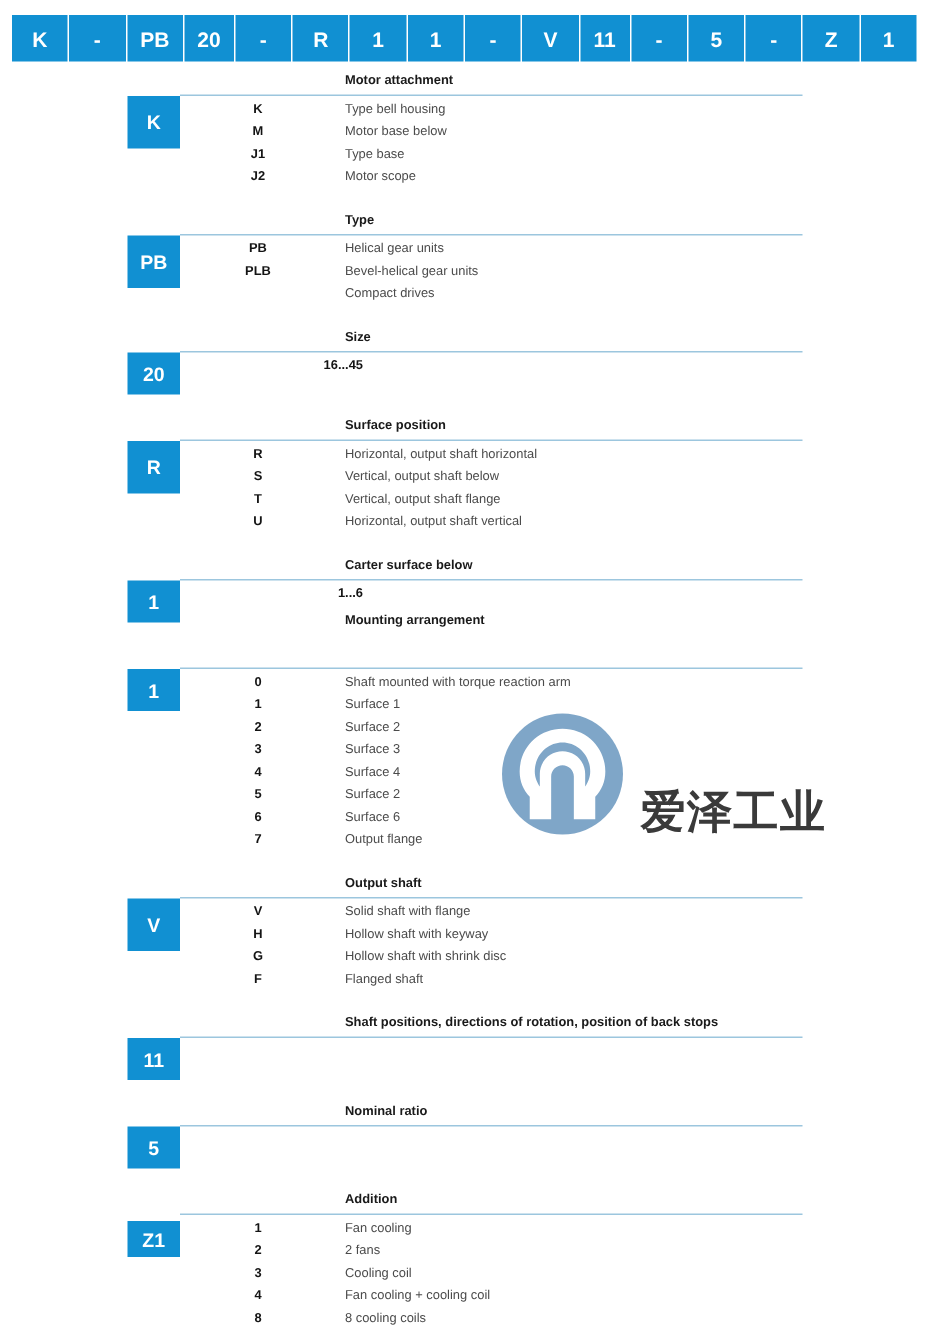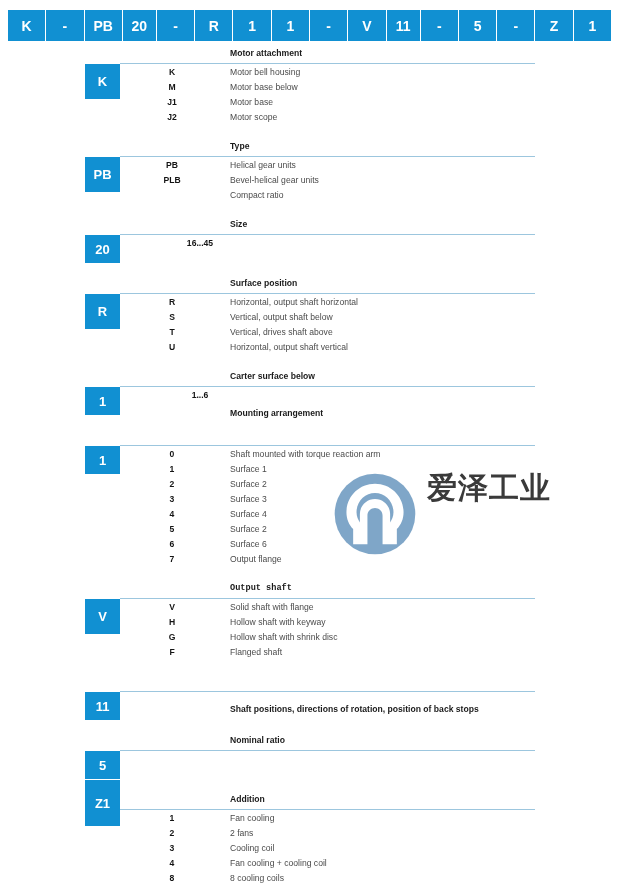--- a/index.html
+++ b/index.html
@@ -39,21 +39,21 @@
   }
 
   
   #watermark {
     position: absolute;
     left: 333px;
     top: 472px;
     width: 282px;
     height: 86px;
     display: flex;
-    align-items: flex-start;
+    align-items: flex-end;
     pointer-events: none;
     z-index: 5;
   }
   #watermark .wm-logo {
     width: 84px;
     height: 84px;
     flex: 0 0 84px;
   }
   #watermark .wm-text {
     margin-left: 10px;
@@ -127,21 +127,21 @@
     left: 142px;
     width: 60px;
     text-align: center;
     font-size: 8.6px;
     font-weight: bold;
     color: #141414;
   }
   .opt-code.range {
     left: 142px;
     width: 100px;
-    text-align: center;
+    text-align: right;
     padding-left: 16px;
     box-sizing: border-box;
   }
   .opt-desc {
     position: absolute;
     left: 230px;
     font-size: 8.6px;
     color: #4b4b4b;
     white-space: nowrap;
   }
@@ -183,50 +183,50 @@
   </div>
 </div>
 
 <div id="sections">
     <div class="section">
       <div class="section-title" style="top: 0px;">Motor attachment</div>
       <div class="rule" style="top: 15px;"></div>
       <div class="badge" style="top: 16px; height: 35px;">K</div>
       <div class="opt-row" style="top: 19px;">
         <div class="opt-code">K</div>
-        <div class="opt-desc">Motor bell housing</div>
+        <div class="opt-desc">Type bell housing</div>
       </div>
       <div class="opt-row" style="top: 34px;">
         <div class="opt-code">M</div>
         <div class="opt-desc">Motor base below</div>
       </div>
       <div class="opt-row" style="top: 49px;">
         <div class="opt-code">J1</div>
-        <div class="opt-desc">Motor base</div>
+        <div class="opt-desc">Type base</div>
       </div>
       <div class="opt-row" style="top: 64px;">
         <div class="opt-code">J2</div>
         <div class="opt-desc">Motor scope</div>
       </div>
     </div>
     <div class="section">
       <div class="section-title" style="top: 93px;">Type</div>
       <div class="rule" style="top: 108px;"></div>
       <div class="badge" style="top: 109px; height: 35px;">PB</div>
       <div class="opt-row" style="top: 112px;">
         <div class="opt-code">PB</div>
         <div class="opt-desc">Helical gear units</div>
       </div>
       <div class="opt-row" style="top: 127px;">
         <div class="opt-code">PLB</div>
         <div class="opt-desc">Bevel-helical gear units</div>
       </div>
       <div class="opt-row" style="top: 142px;">
         <div class="opt-code"></div>
-        <div class="opt-desc">Compact ratio</div>
+        <div class="opt-desc">Compact drives</div>
       </div>
     </div>
     <div class="section">
       <div class="section-title" style="top: 171px;">Size</div>
       <div class="rule" style="top: 186px;"></div>
       <div class="badge" style="top: 187px; height: 28px;">20</div>
       <div class="opt-row" style="top: 190px;">
         <div class="opt-code range">16...45</div>
         <div class="opt-desc"></div>
       </div>
@@ -238,21 +238,21 @@
       <div class="opt-row" style="top: 249px;">
         <div class="opt-code">R</div>
         <div class="opt-desc">Horizontal, output shaft horizontal</div>
       </div>
       <div class="opt-row" style="top: 264px;">
         <div class="opt-code">S</div>
         <div class="opt-desc">Vertical, output shaft below</div>
       </div>
       <div class="opt-row" style="top: 279px;">
         <div class="opt-code">T</div>
-        <div class="opt-desc">Vertical, drives shaft above</div>
+        <div class="opt-desc">Vertical, output shaft flange</div>
       </div>
       <div class="opt-row" style="top: 294px;">
         <div class="opt-code">U</div>
         <div class="opt-desc">Horizontal, output shaft vertical</div>
       </div>
     </div>
     <div class="section">
       <div class="section-title" style="top: 323px;">Carter surface below</div>
       <div class="rule" style="top: 338px;"></div>
       <div class="badge" style="top: 339px; height: 28px;">1</div>
@@ -292,54 +292,54 @@
       <div class="opt-row" style="top: 491px;">
         <div class="opt-code">6</div>
         <div class="opt-desc">Surface 6</div>
       </div>
       <div class="opt-row" style="top: 506px;">
         <div class="opt-code">7</div>
         <div class="opt-desc">Output flange</div>
       </div>
     </div>
     <div class="section">
-      <div class="section-title" style="top: 535px; font-family: Liberation Mono, monospace;">Output shaft</div>
+      <div class="section-title" style="top: 535px;">Output shaft</div>
       <div class="rule" style="top: 550px;"></div>
       <div class="badge" style="top: 551px; height: 35px;">V</div>
       <div class="opt-row" style="top: 554px;">
         <div class="opt-code">V</div>
         <div class="opt-desc">Solid shaft with flange</div>
       </div>
       <div class="opt-row" style="top: 569px;">
         <div class="opt-code">H</div>
         <div class="opt-desc">Hollow shaft with keyway</div>
       </div>
       <div class="opt-row" style="top: 584px;">
         <div class="opt-code">G</div>
         <div class="opt-desc">Hollow shaft with shrink disc</div>
       </div>
       <div class="opt-row" style="top: 599px;">
         <div class="opt-code">F</div>
         <div class="opt-desc">Flanged shaft</div>
       </div>
     </div>
     <div class="section">
-      <div class="section-title" style="top: 656px;">Shaft positions, directions of rotation, position of back stops</div>
+      <div class="section-title" style="top: 628px;">Shaft positions, directions of rotation, position of back stops</div>
       <div class="rule" style="top: 643px;"></div>
       <div class="badge" style="top: 644px; height: 28px;">11</div>
     </div>
     <div class="section">
       <div class="section-title" style="top: 687px;">Nominal ratio</div>
       <div class="rule" style="top: 702px;"></div>
       <div class="badge" style="top: 703px; height: 28px;">5</div>
     </div>
     <div class="section">
       <div class="section-title" style="top: 746px;">Addition</div>
       <div class="rule" style="top: 761px;"></div>
-      <div class="badge" style="top: 732px; height: 46px;">Z1</div>
+      <div class="badge" style="top: 766px; height: 24px;">Z1</div>
       <div class="opt-row" style="top: 765px;">
         <div class="opt-code">1</div>
         <div class="opt-desc">Fan cooling</div>
       </div>
       <div class="opt-row" style="top: 780px;">
         <div class="opt-code">2</div>
         <div class="opt-desc">2 fans</div>
       </div>
       <div class="opt-row" style="top: 795px;">
         <div class="opt-code">3</div>

